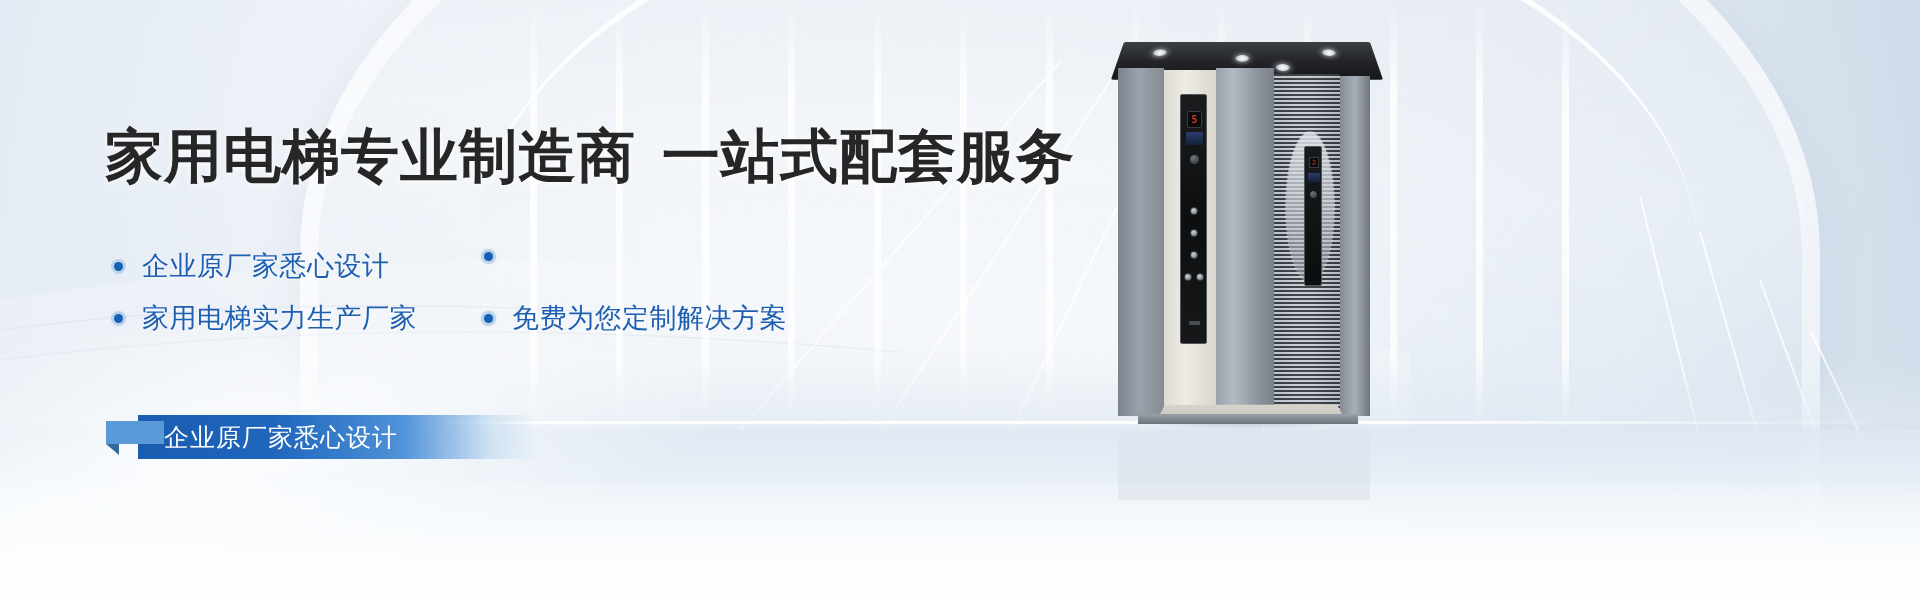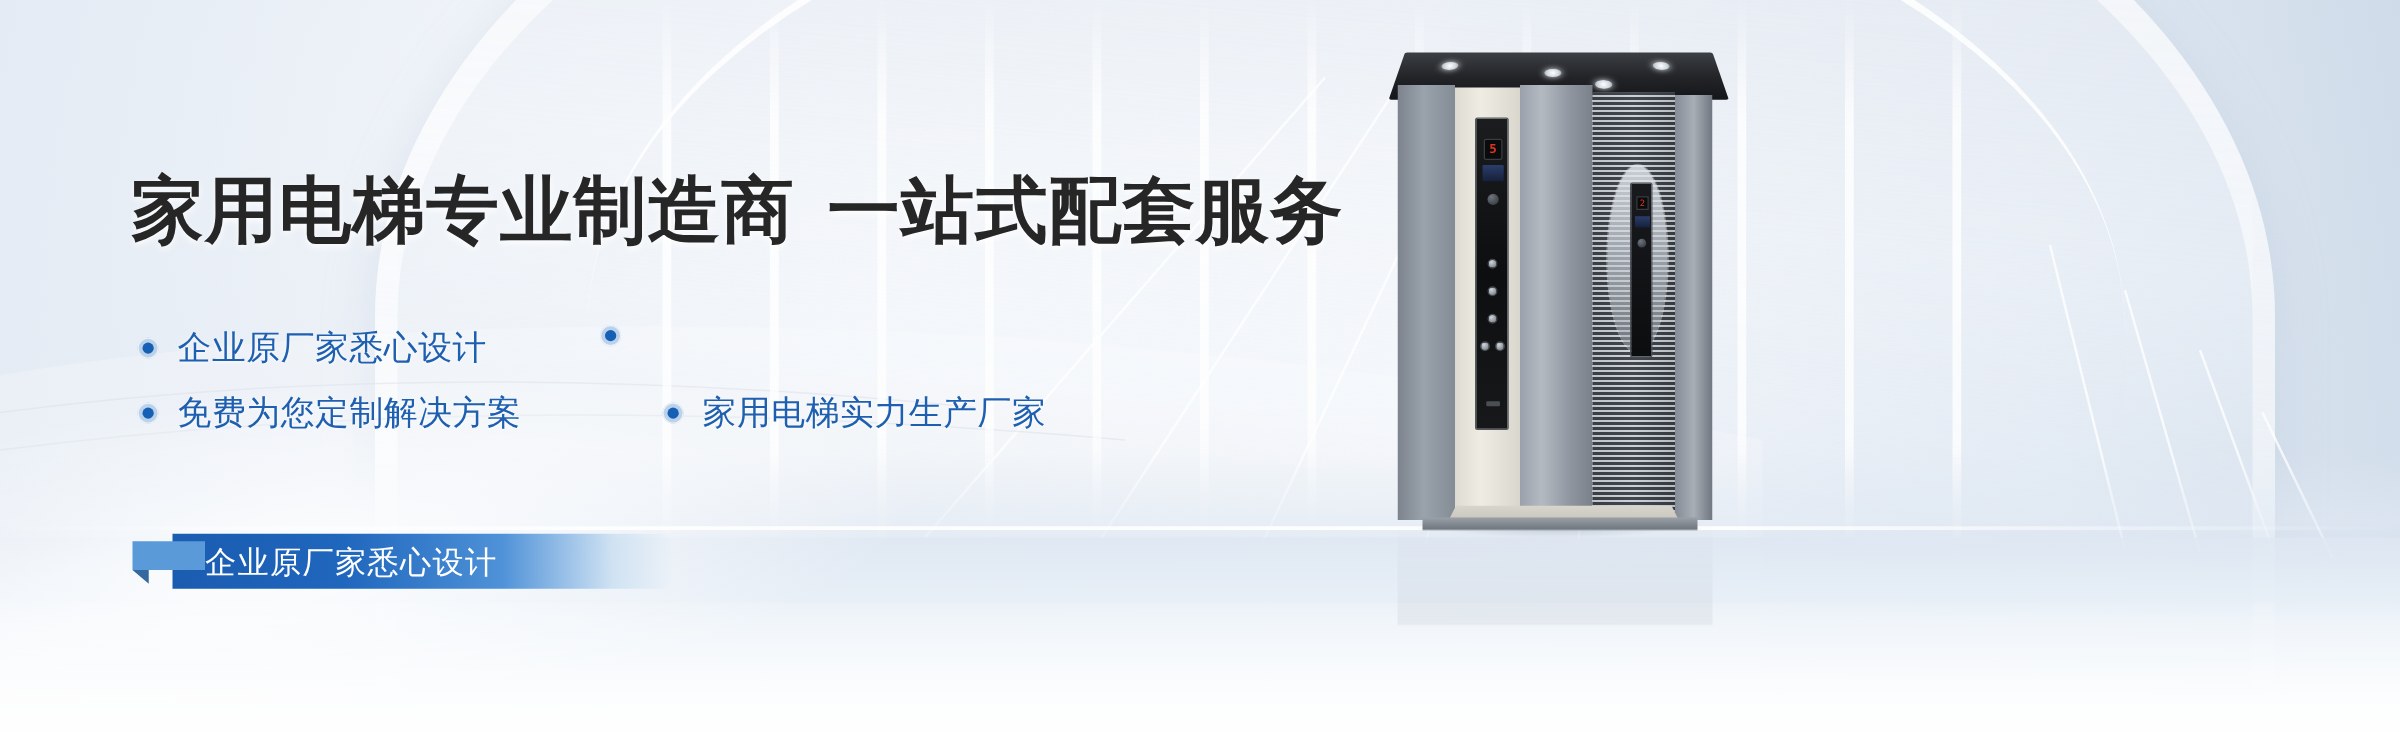--- a/index.html
+++ b/index.html
@@ -81,21 +81,21 @@
     position:absolute; left:0; bottom:0; width:1920px; height:120px;
     background:linear-gradient(180deg,rgba(255,255,255,0) 0%,rgba(255,255,255,.85) 70%,#ffffff 100%);
   }
   .sweep{
     position:absolute; left:-120px; top:250px; width:1200px; height:420px;
     background:radial-gradient(60% 48% at 30% 40%, rgba(255,255,255,.95) 0%, rgba(255,255,255,0) 70%);
     transform:rotate(-7deg);
   }
 
   
-  .copy{ position:absolute; left:0; top:12px; width:1100px; height:476px; }
+  .copy{ position:absolute; left:0; top:0; width:1100px; height:476px; }
 
   .headline{
     position:absolute; left:105px; top:118px;
     font-size:58px; font-weight:700; letter-spacing:1px;
     color:#262626; white-space:nowrap;
     text-shadow:0 2px 6px rgba(255,255,255,.85);
   }
   .headline .gap{ display:inline-block; width:26px; }
 
   .bullets{ position:absolute; left:110px; top:248px; width:860px; }
@@ -367,32 +367,32 @@
             </span>
           <span class="btext">企业原厂家悉心设计</span>
         </div>
         <div class="bcell c2">
           <span class="dot">
               <i></i>
             </span>
         </div>
       </div>
       <div class="brow">
+        <div class="bcell c1">
+          <span class="dot">
+              <i></i>
+            </span>
+          <span class="btext">家用电梯实力生产厂家</span>
+        </div>
         <div class="bcell c2">
           <span class="dot">
               <i></i>
             </span>
           <span class="btext">免费为您定制解决方案</span>
         </div>
-        <div class="bcell c1">
-          <span class="dot">
-              <i></i>
-            </span>
-          <span class="btext">家用电梯实力生产厂家</span>
-        </div>
       </div>
     </div>
 
     <div class="ribbon">
       <div class="ribbon-tab"></div>
       <span class="ribbon-text">企业原厂家悉心设计</span>
     </div>
 
   </div>
 </div>

